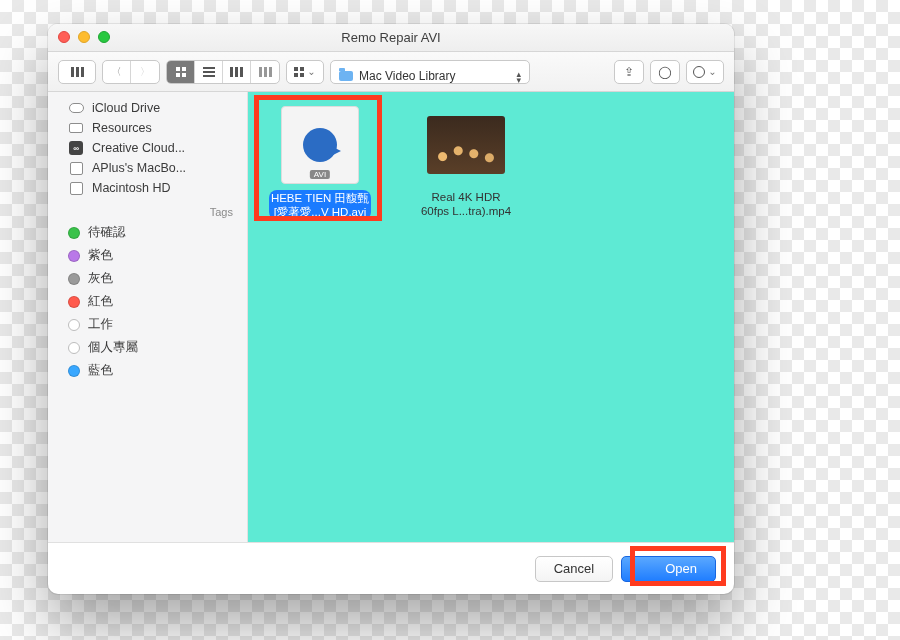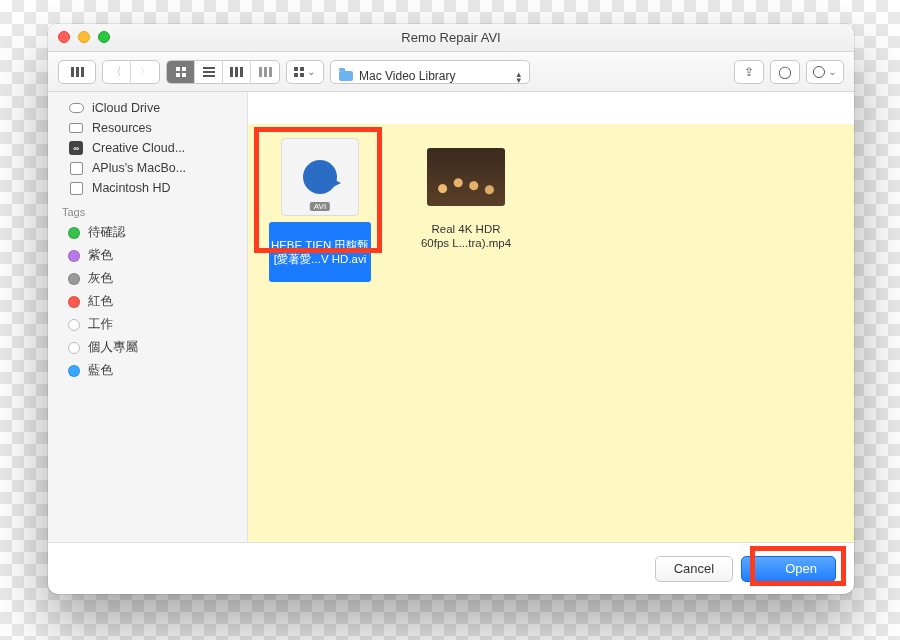--- a/index.html
+++ b/index.html
@@ -9,21 +9,21 @@
     background-image:
       linear-gradient(45deg, #e9e9e9 25%, transparent 25%),
       linear-gradient(-45deg, #e9e9e9 25%, transparent 25%),
       linear-gradient(45deg, transparent 75%, #e9e9e9 75%),
       linear-gradient(-45deg, transparent 75%, #e9e9e9 75%);
     background-size: 24px 24px;
     background-position: 0 0, 0 12px, 12px -12px, -12px 0;
   }
   .stage { position: relative; width: 900px; height: 640px; overflow: hidden; }
   .window {
-    position: absolute; left: 48px; top: 24px; width: 806px; height: 570px;
+    position: absolute; left: 48px; top: 24px; width: 686px; height: 570px;
     background: #fff; border-radius: 10px;
     box-shadow: 0 30px 60px rgba(0,0,0,0.35), 0 0 0 1px rgba(0,0,0,0.08);
     display: flex; flex-direction: column;
   }
   .titlebar {
     height: 28px; display: flex; align-items: center; justify-content: center;
     position: relative; background: linear-gradient(#f7f7f7,#eeeeee);
     border-bottom: 1px solid #d6d6d6; border-radius: 10px 10px 0 0;
   }
   .traffic { position: absolute; left: 10px; top: 7px; display: flex; gap: 8px; }
@@ -52,46 +52,46 @@
   .updown { font-size: 9px; color:#555; line-height: 6px; }
   .spacer { flex: 1; }
   .searchbox {
     height: 24px; width: 170px; border: 1px solid #c9c9c9; border-radius: 5px;
     background: #fff; display: flex; align-items: center; padding: 0 8px; gap: 6px;
     color: #999; font-size: 12px;
   }
   .mag { width: 11px; height: 11px; border: 1.5px solid #999; border-radius: 50%; position: relative; }
   .mag::after { content:""; position:absolute; width:5px; height:1.5px; background:#999; bottom:-2px; right:-4px; transform:rotate(45deg); }
   .body { flex: 1; display: flex; min-height: 0; }
-  .sidebar { width: 200px; background: #f5f5f6; border-right: 1px solid #e1e1e1; padding: 6px 0 6px 0; overflow: hidden; font-size: 12.5px; }
+  .sidebar { width: 200px; background: #f5f5f6; border-right: 1px solid #e1e1e1; padding: 6px 0 6px 0; overflow: hidden; font-size: 12.5px; text-align: right; }
   .shead { color: #8a8a8a; font-size: 11px; padding: 8px 14px 3px; }
   .sitem { display: flex; align-items: center; gap: 8px; padding: 3px 14px 3px 20px; color: #3b3b3b; white-space: nowrap; overflow: hidden; text-overflow: ellipsis; }
   .sicon { width: 16px; height: 12px; flex: none; display:flex; align-items:center; justify-content:center; }
   .disk { width:13px; height:13px; border:1.3px solid #8d8d8d; border-radius:2px; background:#fff; }
   .cd { width:13px; height:13px; border:1.3px solid #8d8d8d; border-radius:50%; background:#fff; position:relative; }
   .cd::after{content:"";position:absolute;inset:4px;border:1px solid #8d8d8d;border-radius:50%;}
   .fold { width:14px; height:10px; border:1.3px solid #8d8d8d; border-radius:2px; background:#fff; }
   .cc { width:14px; height:14px; background:#444; color:#fff; border-radius:3px; font-size:8px; display:flex; align-items:center; justify-content:center; font-weight:bold; }
   .cloud { width:15px; height:10px; border:1.3px solid #8d8d8d; border-radius:6px; background:#fff; }
   .tagdot { width: 12px; height: 12px; border-radius: 50%; border: 1px solid rgba(0,0,0,0.15); }
-  .content { flex: 1; background: #fef9c3; position: relative; padding: 14px 14px; margin-top: 32px; }
+  .content { flex: 1; background: #5eead4; position: relative; padding: 14px 14px; }
   .files { display: flex; gap: 30px; align-items: flex-start; }
   .file { width: 116px; text-align: center; }
   .thumb { width: 78px; height: 78px; margin: 0 auto 6px; background:#f4f4f4; border:1px solid #dcdcdc; border-radius:4px; position:relative; display:flex; align-items:center; justify-content:center; }
   .qicon { width:34px; height:34px; border-radius:50%; background:#2b6cc4; position:relative; }
   .qicon::after { content:""; position:absolute; right:-4px; bottom:6px; width:10px; height:10px; background:#2b6cc4; clip-path: polygon(0 0,100% 50%,0 100%); }
   .avibadge { position:absolute; bottom:4px; left:50%; transform:translateX(-50%); font-size:8px; background:#888; color:#fff; padding:0 4px; border-radius:2px; }
   .thumb2 { width:78px; height:58px; margin:10px auto 16px; background:linear-gradient(180deg,#3b2a1e,#5a3f28); border-radius:3px; position:relative; overflow:hidden; }
   .thumb2::before{content:"";position:absolute;inset:0;background:
     radial-gradient(circle at 20% 70%, rgba(255,200,120,.9) 0 4px, transparent 5px),
     radial-gradient(circle at 40% 60%, rgba(255,200,120,.85) 0 4px, transparent 5px),
     radial-gradient(circle at 60% 65%, rgba(255,200,120,.85) 0 4px, transparent 5px),
     radial-gradient(circle at 80% 72%, rgba(255,200,120,.8) 0 4px, transparent 5px);}
   .fname { font-size: 11.5px; color:#333; line-height:14px; word-break:break-all; }
-  .fname.sel { background:#1a7bff; color:#fff; border-radius:3px; padding:16px 2px; display:inline-block; }
+  .fname.sel { background:#1a7bff; color:#fff; border-radius:8px; padding:1px 2px; display:inline-block; }
   .hl { position:absolute; border:5px solid #ff3b1f; pointer-events:none; }
   .footer {
     height: 52px; border-top: 1px solid #e0e0e0; display:flex; align-items:center;
     justify-content:flex-end; gap:8px; padding:0 18px;
   }
   .btn { height:26px; padding:0 18px; border-radius:5px; font-size:13px; display:flex; align-items:center; border:1px solid #c7c7c7; background:linear-gradient(#fff,#f4f4f4); color:#333; }
   .btn.primary { background:linear-gradient(#5aa8ff,#1f7dff); color:#fff; border:1px solid #1766e0;padding-left:43px; }
   .chev { font-size:10px; color:#777; }
   .grid4 { display:grid; grid-template-columns:repeat(2,4px); grid-template-rows:repeat(2,4px); gap:2px; }
   .grid4 i{background:currentColor;}

